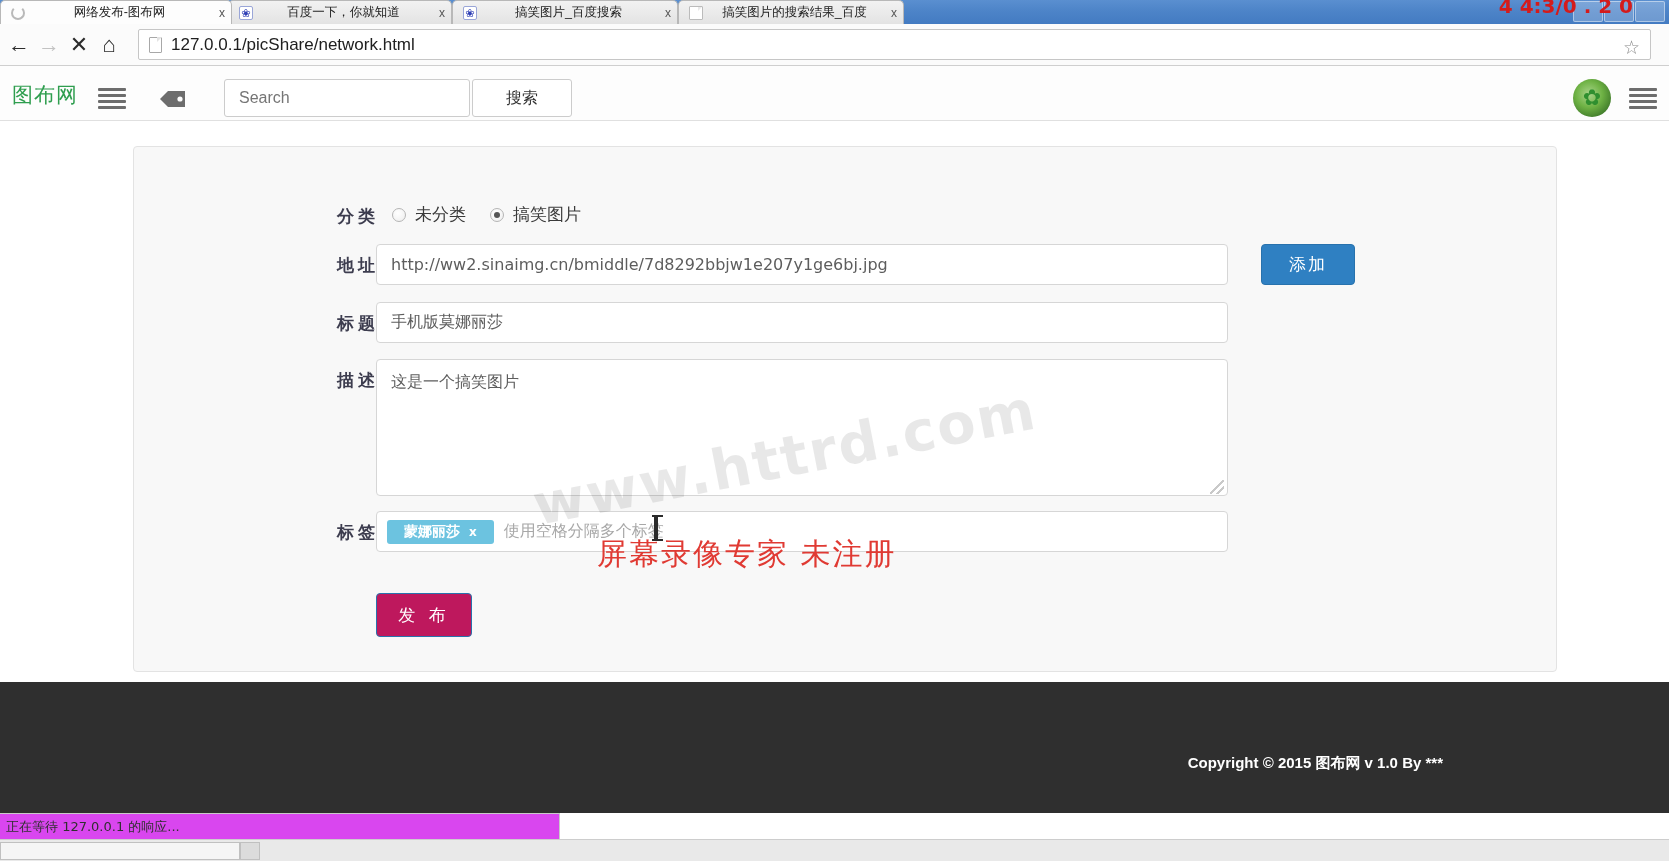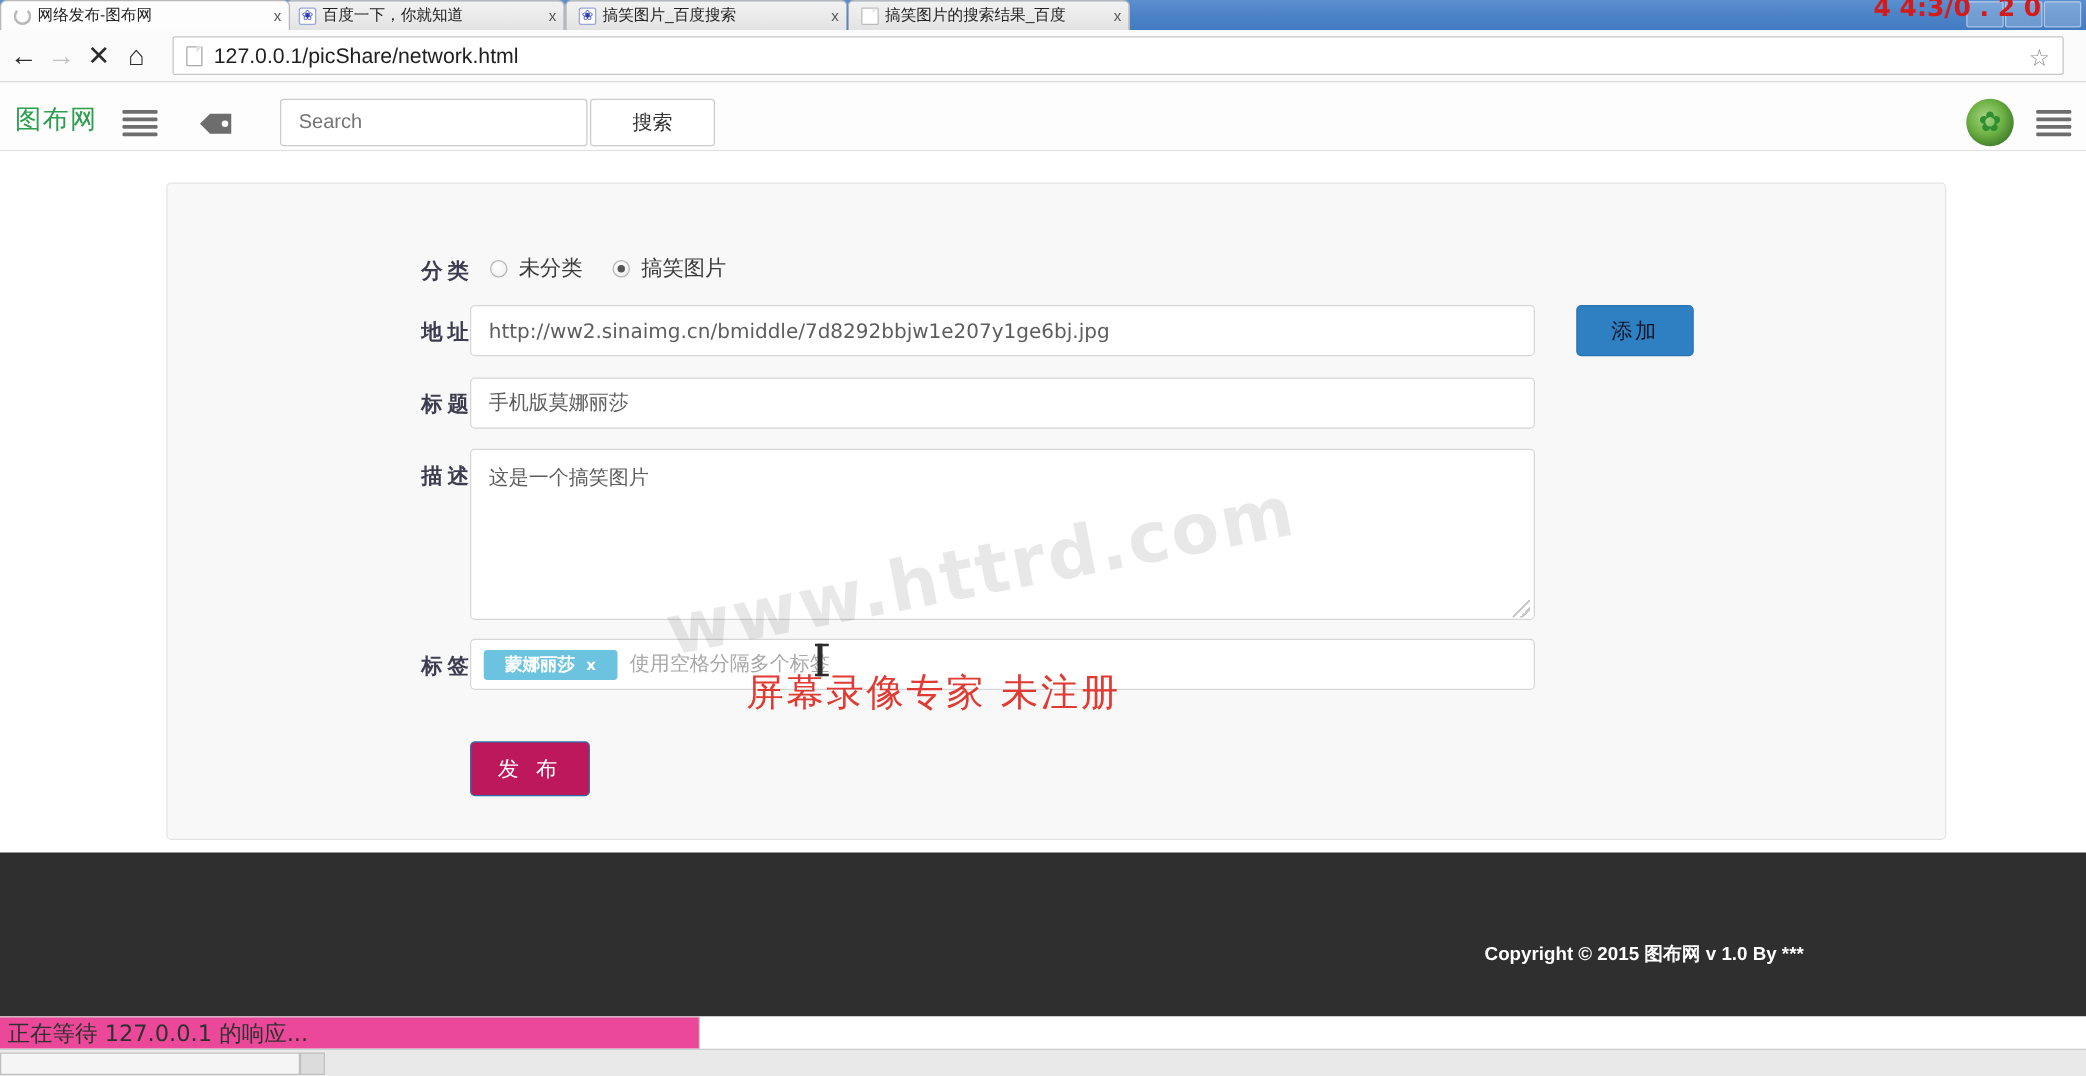--- a/index.html
+++ b/index.html
@@ -50,21 +50,21 @@
   .fav-page:after {
     content: ""; position: absolute; right: 0; top: 0;
     border-left: 4px solid #e9e9e9; border-bottom: 4px solid transparent;
   }
   .fav-spinner {
     border: 2px solid #b9b9b9; border-top-color: transparent;
     border-radius: 50%; box-sizing: border-box;
   }
   .tab .tab-title {
     flex: 1 1 auto; overflow: hidden; text-overflow: clip;
-    font-size: 12.5px; letter-spacing: 0px;
+    font-size: 12.5px; letter-spacing: 0px; text-align: center;
   }
   .tab .tab-close {
     margin-left: 10px; font-size: 12px; color: #555; flex: 0 0 auto;
     font-family: "Liberation Sans", sans-serif;
   }
 
   #winbuttons {
     position: absolute; right: 4px; top: 1px; height: 21px;
     display: flex; align-items: stretch;
   }
@@ -200,21 +200,21 @@
     line-height: 1.4;
   }
   #desc-resize {
     position: absolute; left: 1076px; width: 14px; height: 14px;
     background: linear-gradient(135deg, transparent 0 45%, #c9c9c9 45% 55%, transparent 55% 70%, #c9c9c9 70% 80%, transparent 80%);
     pointer-events: none;
   }
   #add-button {
     position: absolute; left: 1127px; width: 94px; height: 41px;
     background: #2f80c2; border: 1px solid #2872ad; border-radius: 4px;
-    color: #0f172a; font-size: 17px; cursor: pointer;
+    color: #ffffff; font-size: 17px; cursor: pointer;
     font-family: "DejaVu Sans", sans-serif; letter-spacing: 2px;
   }
   #tags-field {
     position: absolute; left: 242px; width: 852px; height: 41px;
     background: #fff; border: 1px solid #d6d6d6; border-radius: 4px;
     display: flex; align-items: center; padding: 0 10px;
   }
   .tag-chip {
     display: inline-flex; align-items: center; height: 24px;
     background: #6cc3e0; border-radius: 3px; color: #fff;
@@ -263,23 +263,23 @@
   }
   #footer-text {
     position: absolute; left: 0; top: 72px; width: 1443px;
     text-align: right; font-size: 15px; font-weight: bold;
     font-family: Liberation Sans, sans-serif;
   }
 
   
   #status-bar {
     position: absolute; left: 0; top: 813px; width: 560px; height: 26px;
-    background: #ec4899; border-top: 1px solid #c9c9c9; border-right: 1px solid #c9c9c9;
+    background: #d946ef; border-top: 1px solid #c9c9c9; border-right: 1px solid #c9c9c9;
     display: flex; align-items: center; padding-left: 6px;
-    font-size: 18px; color: #303030; font-family: "DejaVu Sans", sans-serif;
+    font-size: 13px; color: #303030; font-family: "DejaVu Sans", sans-serif;
   }
   #taskbar {
     position: absolute; left: 0; top: 839px; width: 1669px; height: 22px;
     background: #e9e9e9; border-top: 1px solid #cdcdcd;
   }
   #taskbar-item {
     position: absolute; left: 0; top: 2px; width: 240px; height: 18px;
     background: #f5f5f5; border: 1px solid #c0c0c0;
   }
   #taskbar-item2 {

